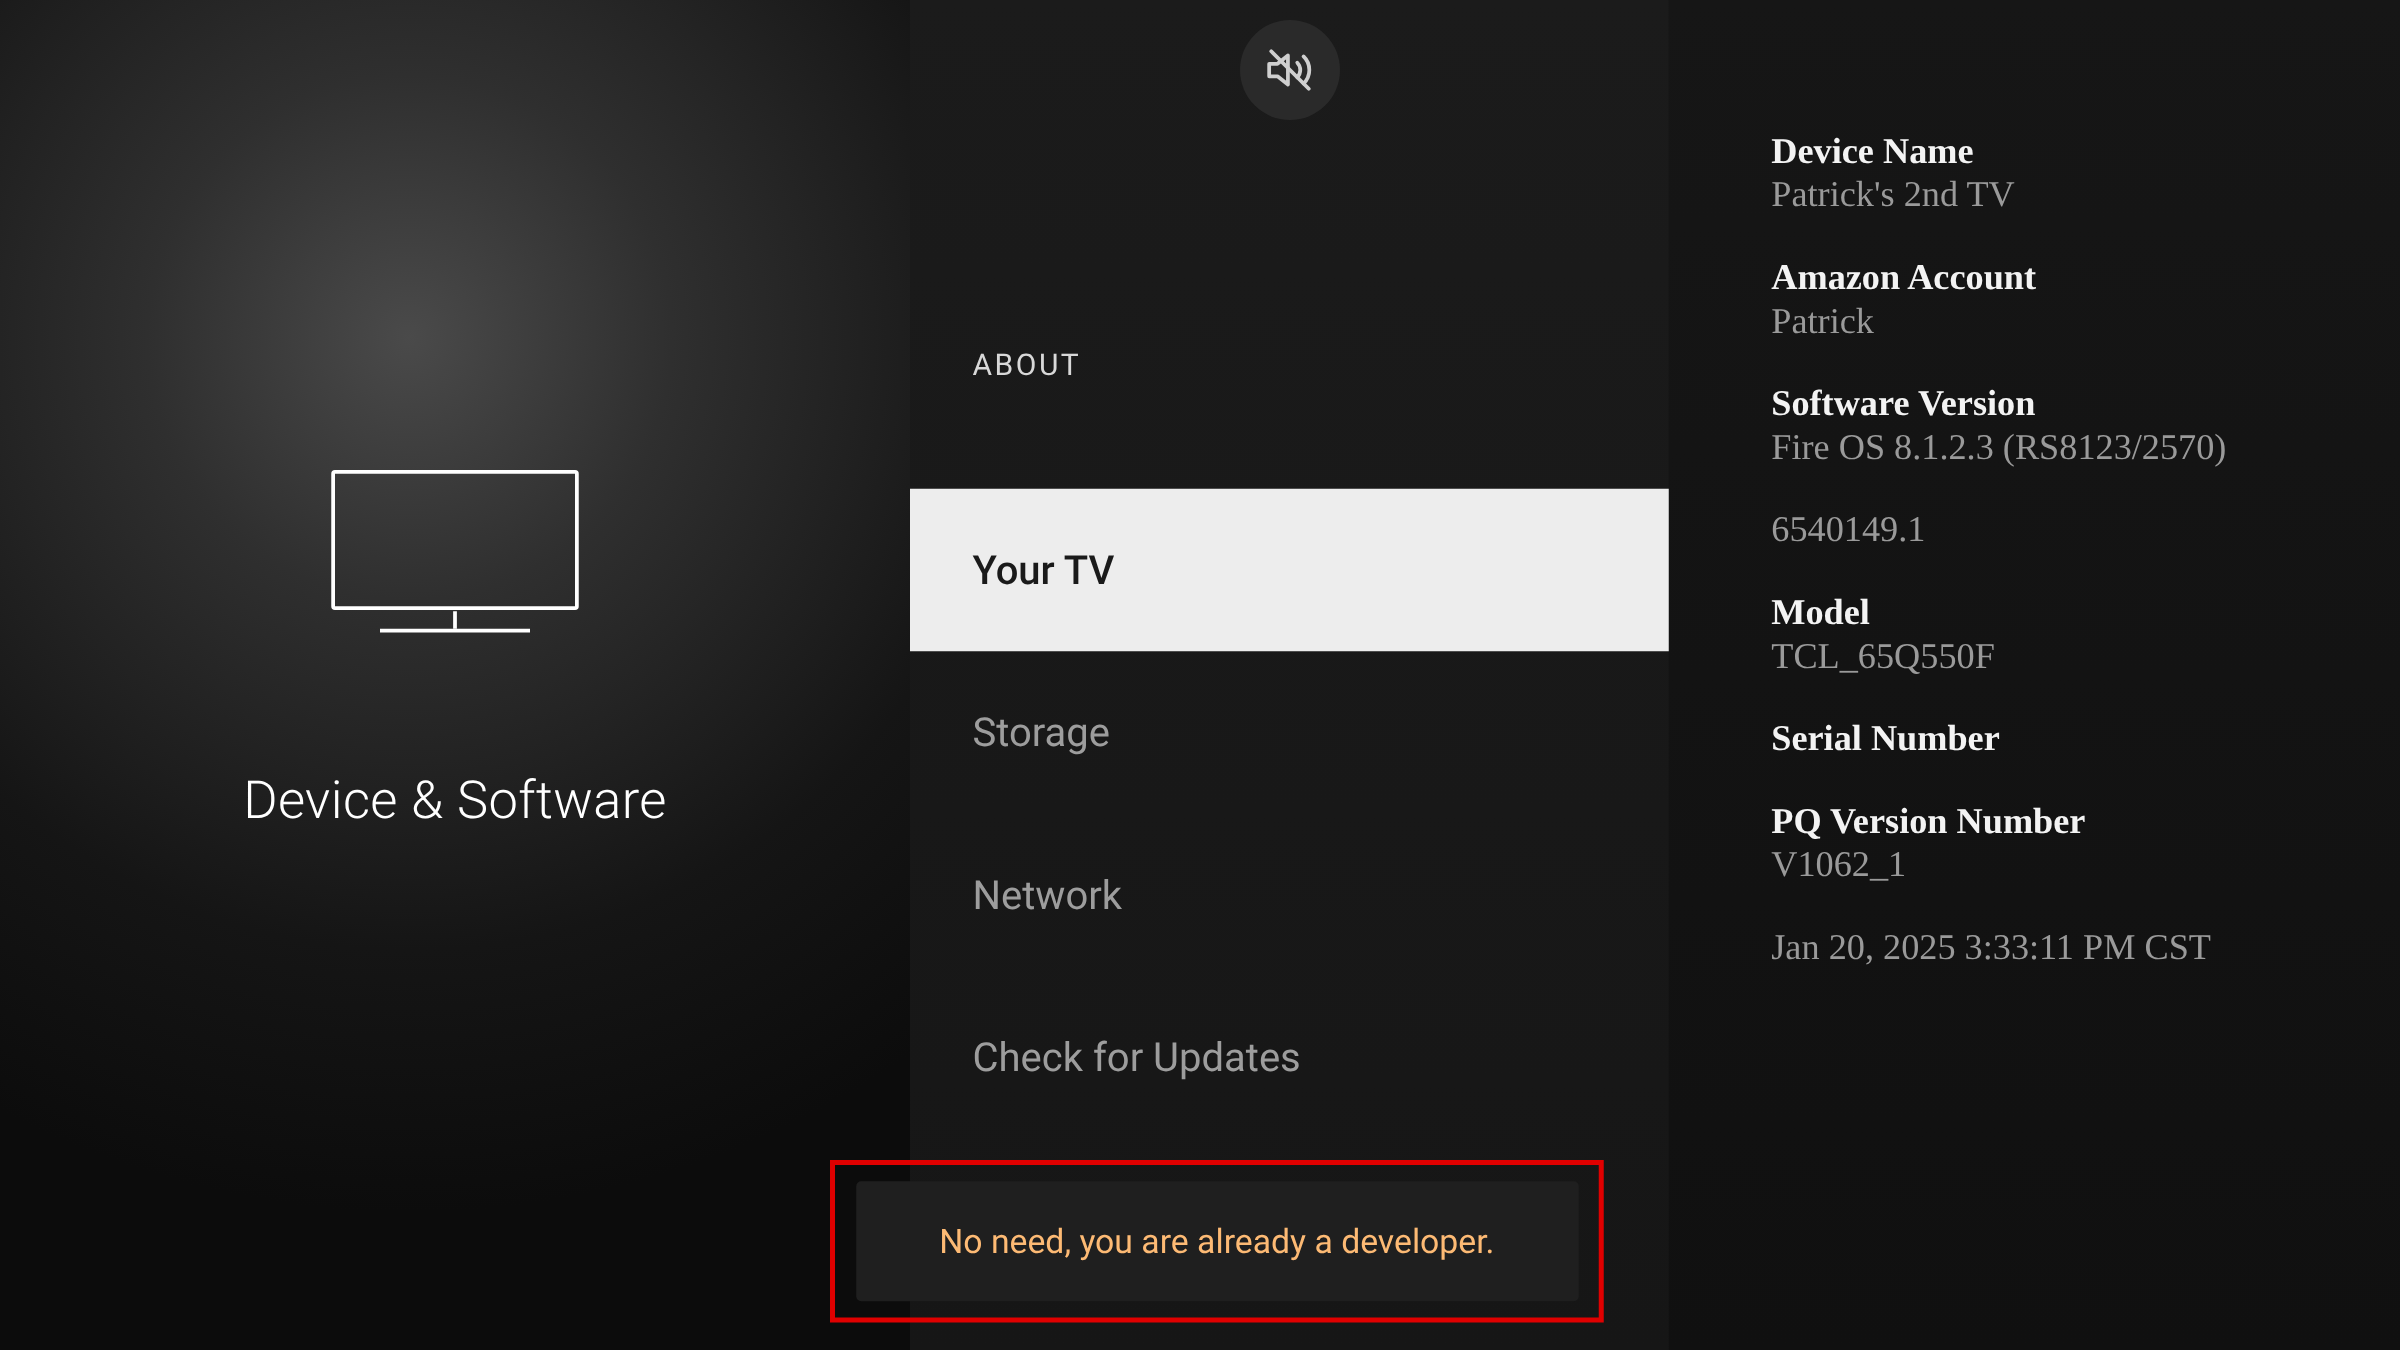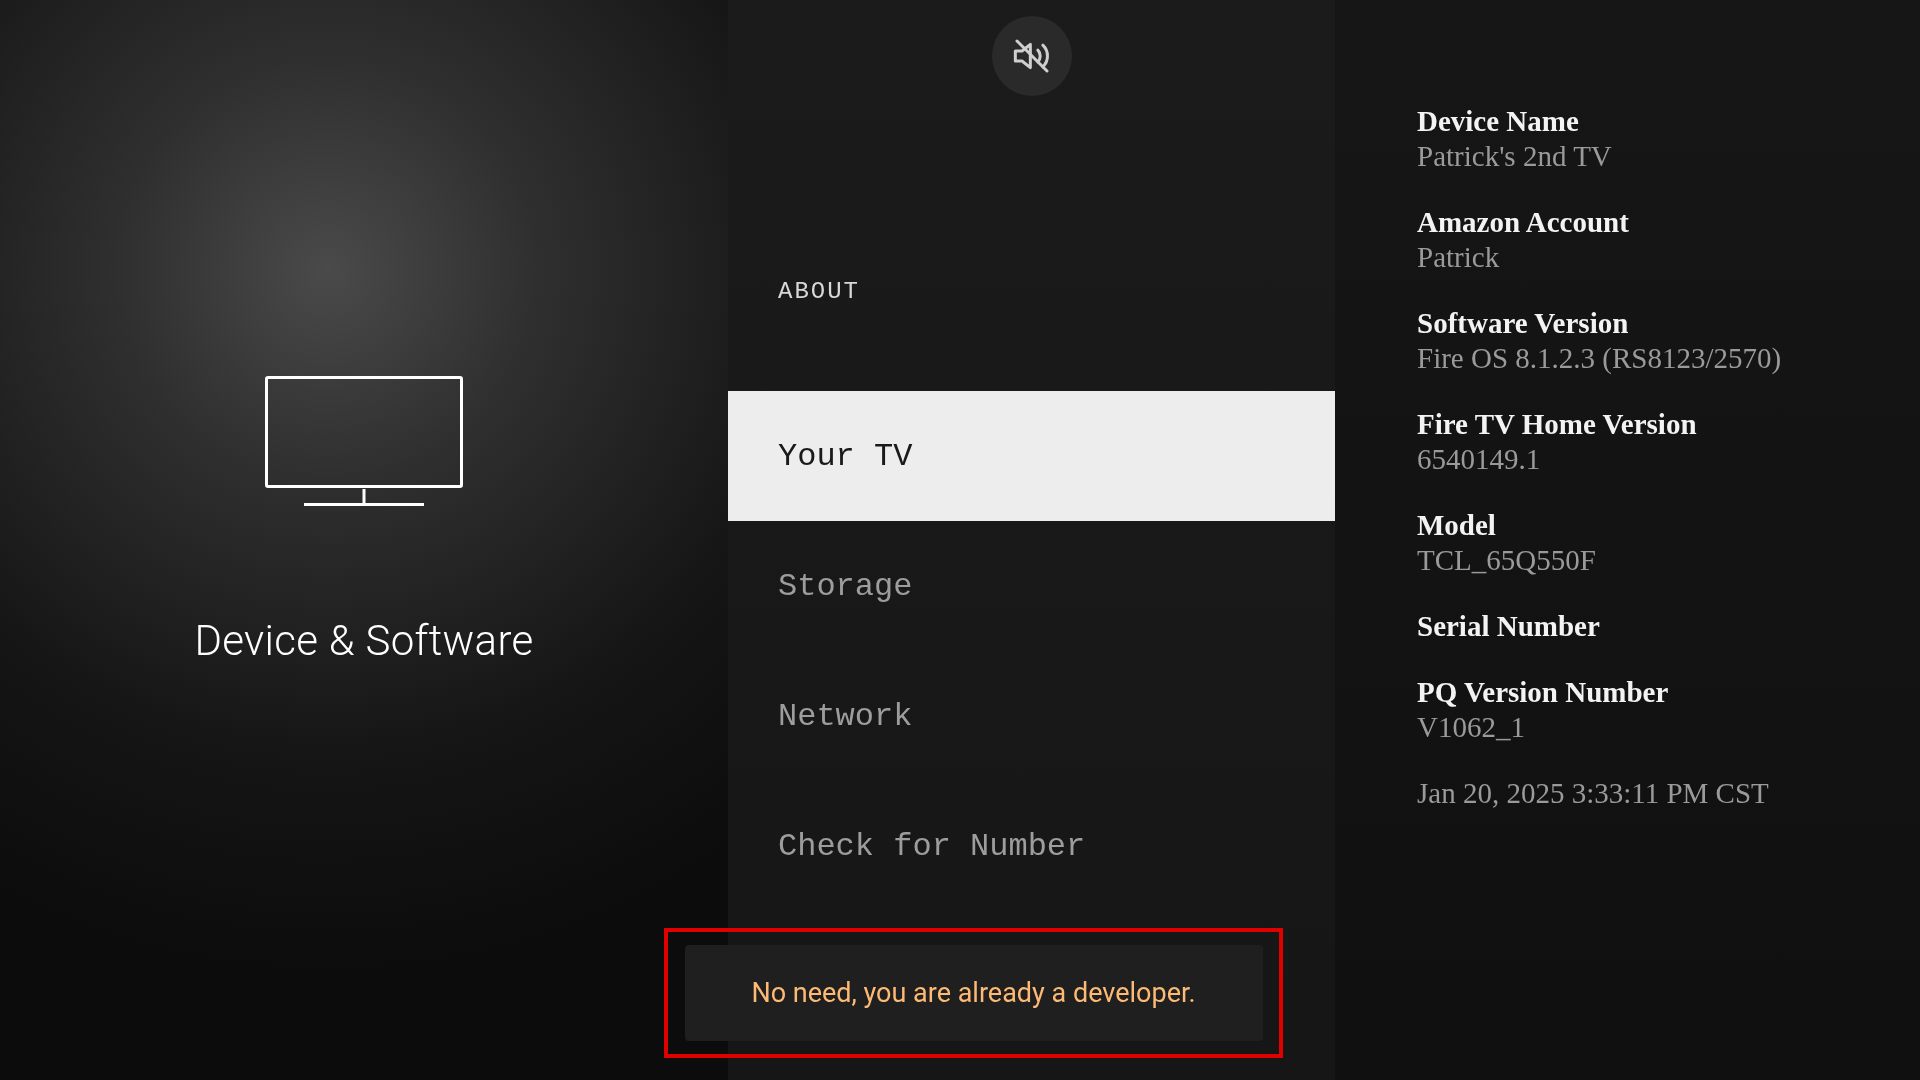--- a/index.html
+++ b/index.html
@@ -67,21 +67,20 @@
     letter-spacing: 0.3px;
   }
 
   
   .middle-panel {
     width: 607px;
     height: 100%;
     background: linear-gradient(to bottom, #1b1b1b 0%, #161616 100%);
     position: relative;
     padding-top: 15px;
-    font-family: Liberation Mono, monospace;
   }
   .mute-icon {
     position: absolute;
     top: 16px;
     left: 50%;
     transform: translateX(-50%);
     width: 80px;
     height: 80px;
     border-radius: 50%;
     background: #2a2a2a;
@@ -198,40 +197,39 @@
       <div class="menu-item selected">
         <span>Your TV</span>
       </div>
       <div class="menu-item">
         <span>Storage</span>
       </div>
       <div class="menu-item">
         <span>Network</span>
       </div>
       <div class="menu-item">
-        <span>Check for Number</span>
+        <span>Check for Updates</span>
       </div>
     </div>
   </div>
 
   <div class="right-panel">
     <div class="info-block">
       <div class="info-label">Device Name</div>
       <div class="info-value">Patrick's 2nd TV</div>
     </div>
     <div class="info-block">
       <div class="info-label">Amazon Account</div>
       <div class="info-value">Patrick</div>
     </div>
     <div class="info-block">
       <div class="info-label">Software Version</div>
       <div class="info-value">Fire OS 8.1.2.3 (RS8123/2570)</div>
     </div>
     <div class="info-block">
-      <div class="info-label">Fire TV Home Version</div>
       <div class="info-value">6540149.1</div>
     </div>
     <div class="info-block">
       <div class="info-label">Model</div>
       <div class="info-value">TCL_65Q550F</div>
     </div>
     <div class="info-block">
       <div class="info-label">Serial Number</div>
       <div class="info-value"></div>
     </div>

